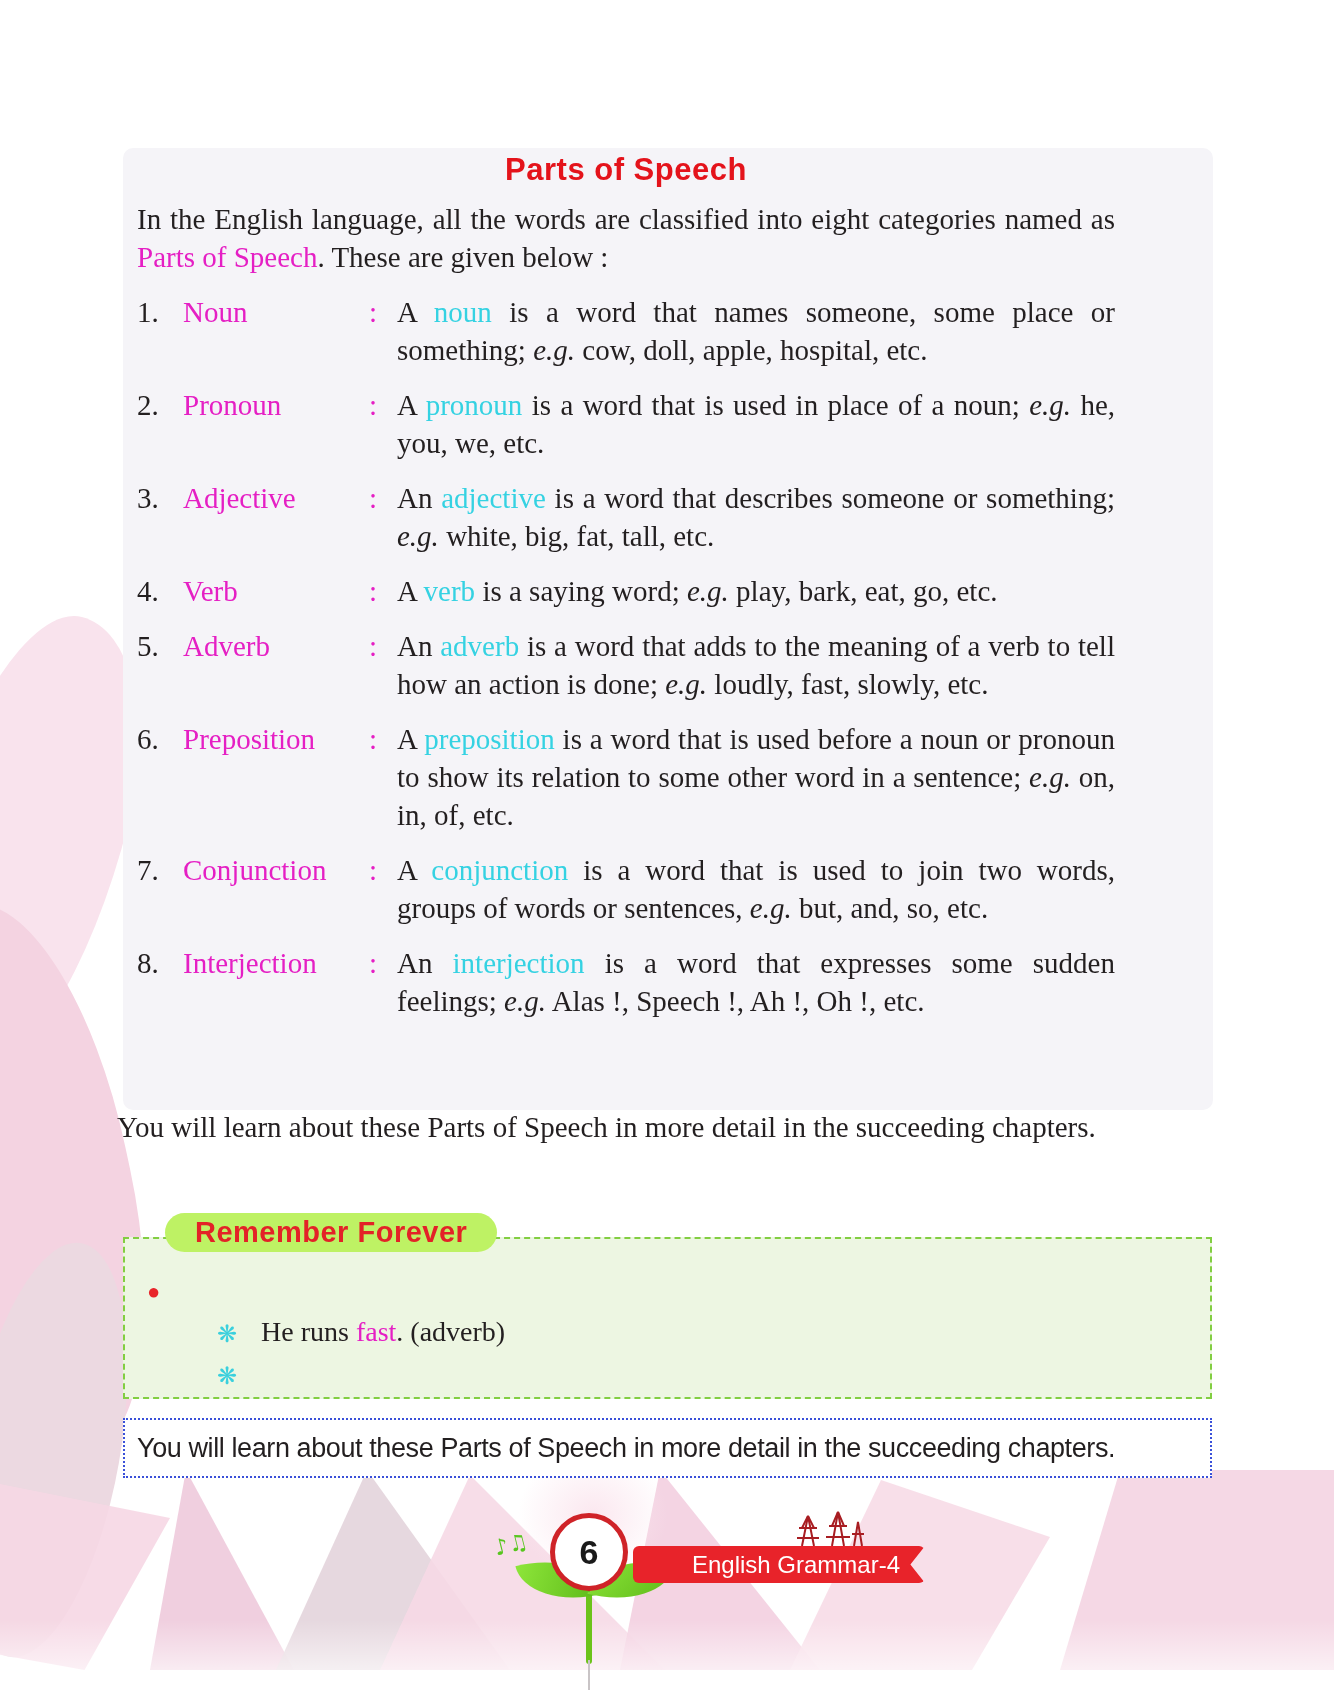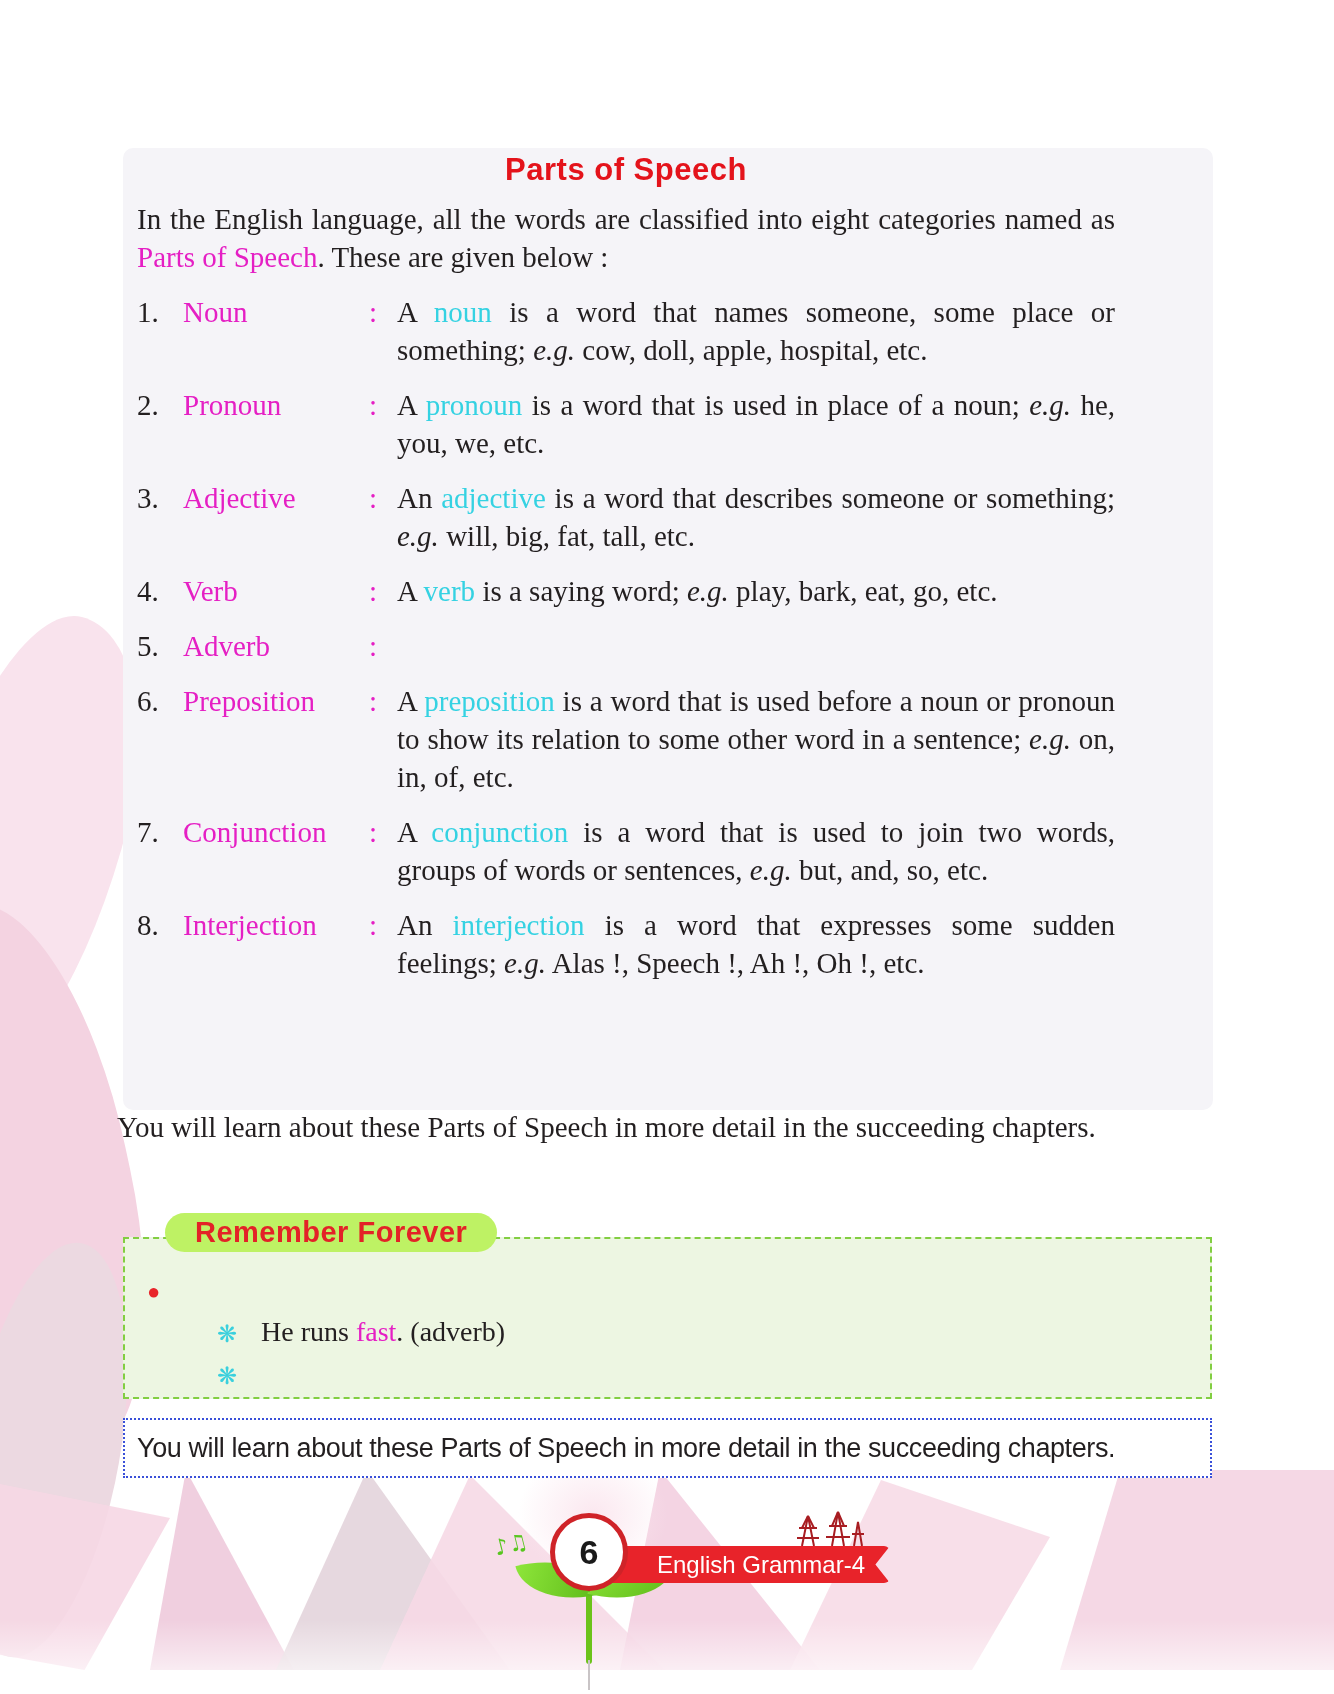--- a/index.html
+++ b/index.html
@@ -73,21 +73,21 @@
     position:absolute; left:123px; top:1418px; width:1089px; height:60px;
     background:#ffffff; border:2px dotted #3a50d9;
     display:flex; align-items:center; padding-left:12px;
     font-family:"Liberation Sans", sans-serif; font-size:27px; letter-spacing:-0.4px;
     z-index:5;
   }
   
   .tulip { position:absolute; left:518px; top:1450px; width:150px; height:130px;
     background:radial-gradient(closest-side,#fbe7ef,#fbe7ef00); z-index:1; }
   .ribbon {
-    position:absolute; left:598px; top:1546px; width:292px; height:37px;
+    position:absolute; left:633px; top:1546px; width:292px; height:37px;
     background:#e8232a; border-radius:6px;
     clip-path:polygon(0 0,100% 0,95% 50%,100% 100%,0 100%);
     display:flex; align-items:center; justify-content:center; padding-left:34px;
     font-family:"Liberation Sans", sans-serif; font-size:24px; color:#ffffff;
     z-index:3;
   }
   .towers { position:absolute; left:792px; top:1510px; z-index:3; }
   .leaf { position:absolute; z-index:2; background:linear-gradient(120deg,#8ee63a,#5cb818); }
   .leaf-left  { left:520px; top:1556px; width:78px; height:48px; border-radius:0 100% 0 100%; transform:rotate(-14deg); }
   .leaf-right { left:592px; top:1556px; width:78px; height:48px; border-radius:100% 0 100% 0; transform:rotate(14deg); }
@@ -140,34 +140,35 @@
       <span class="num">2.</span>
       <span class="term">Pronoun</span>
       <span class="colon">:</span>
       <span class="def"><span>A </span><span class="cyan">pronoun</span><span> is a word that is used in place of a noun; </span><span class="eg">e.g.</span><span> he, you, we, etc.</span></span>
     </div>
 
     <div class="item">
       <span class="num">3.</span>
       <span class="term">Adjective</span>
       <span class="colon">:</span>
-      <span class="def"><span>An </span><span class="cyan">adjective</span><span> is a word that describes someone or something; </span><span class="eg">e.g.</span><span> will, big, fat, tall, etc.</span></span>
+      <span class="def"><span>An </span><span class="cyan">adjective</span><span> is a word that describes someone or something; </span><span class="eg">e.g.</span><span> white, big, fat, tall, etc.</span></span>
     </div>
 
     <div class="item">
       <span class="num">4.</span>
       <span class="term">Verb</span>
       <span class="colon">:</span>
       <span class="def"><span>A </span><span class="cyan">verb</span><span> is a saying word; </span><span class="eg">e.g.</span><span> play, bark, eat, go, etc.</span></span>
     </div>
 
     <div class="item">
       <span class="num">5.</span>
       <span class="term">Adverb</span>
       <span class="colon">:</span>
+      <span class="def"><span>An </span><span class="cyan">adverb</span><span> is a word that adds to the meaning of a verb to tell how an action is done; </span><span class="eg">e.g.</span><span> loudly, fast, slowly, etc.</span></span>
     </div>
 
     <div class="item">
       <span class="num">6.</span>
       <span class="term">Preposition</span>
       <span class="colon">:</span>
       <span class="def"><span>A </span><span class="cyan">preposition</span><span> is a word that is used before a noun or pronoun to show its relation to some other word in a sentence; </span><span class="eg">e.g.</span><span> on, in, of, etc.</span></span>
     </div>
 
     <div class="item">

